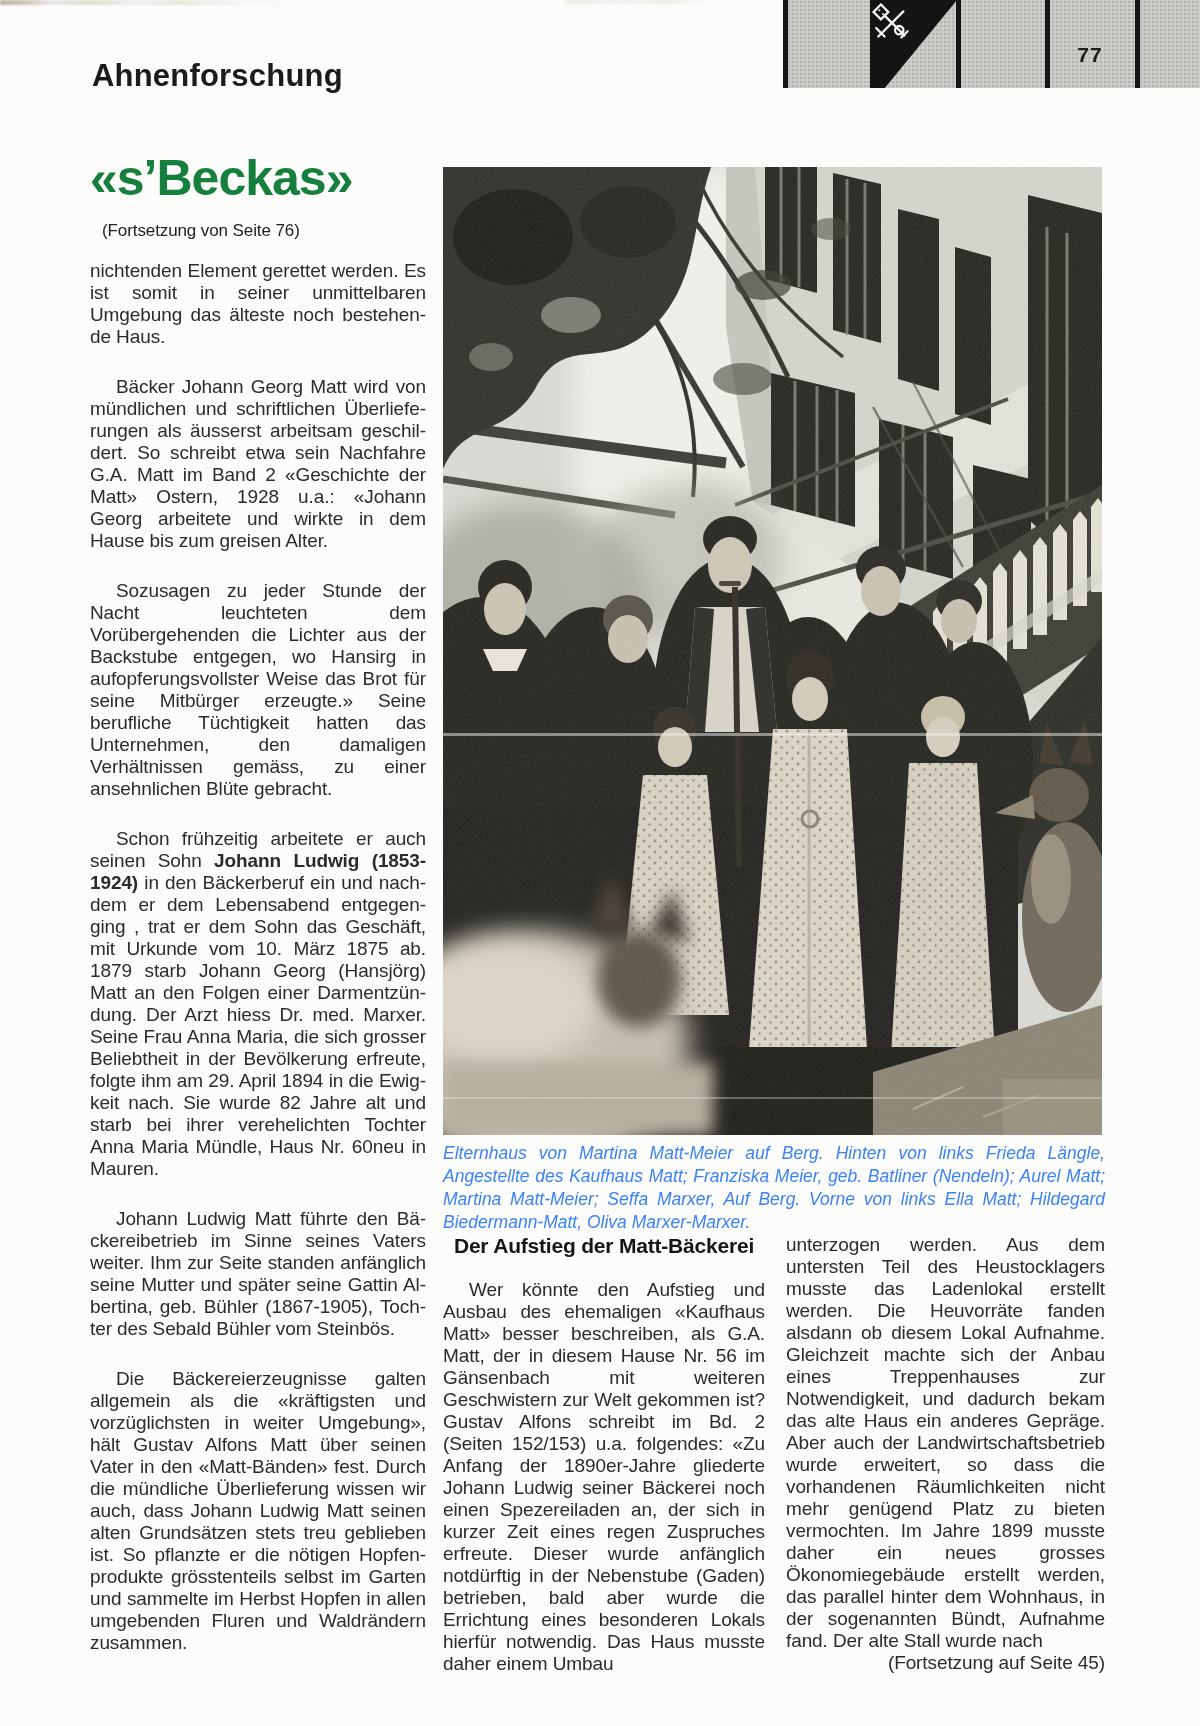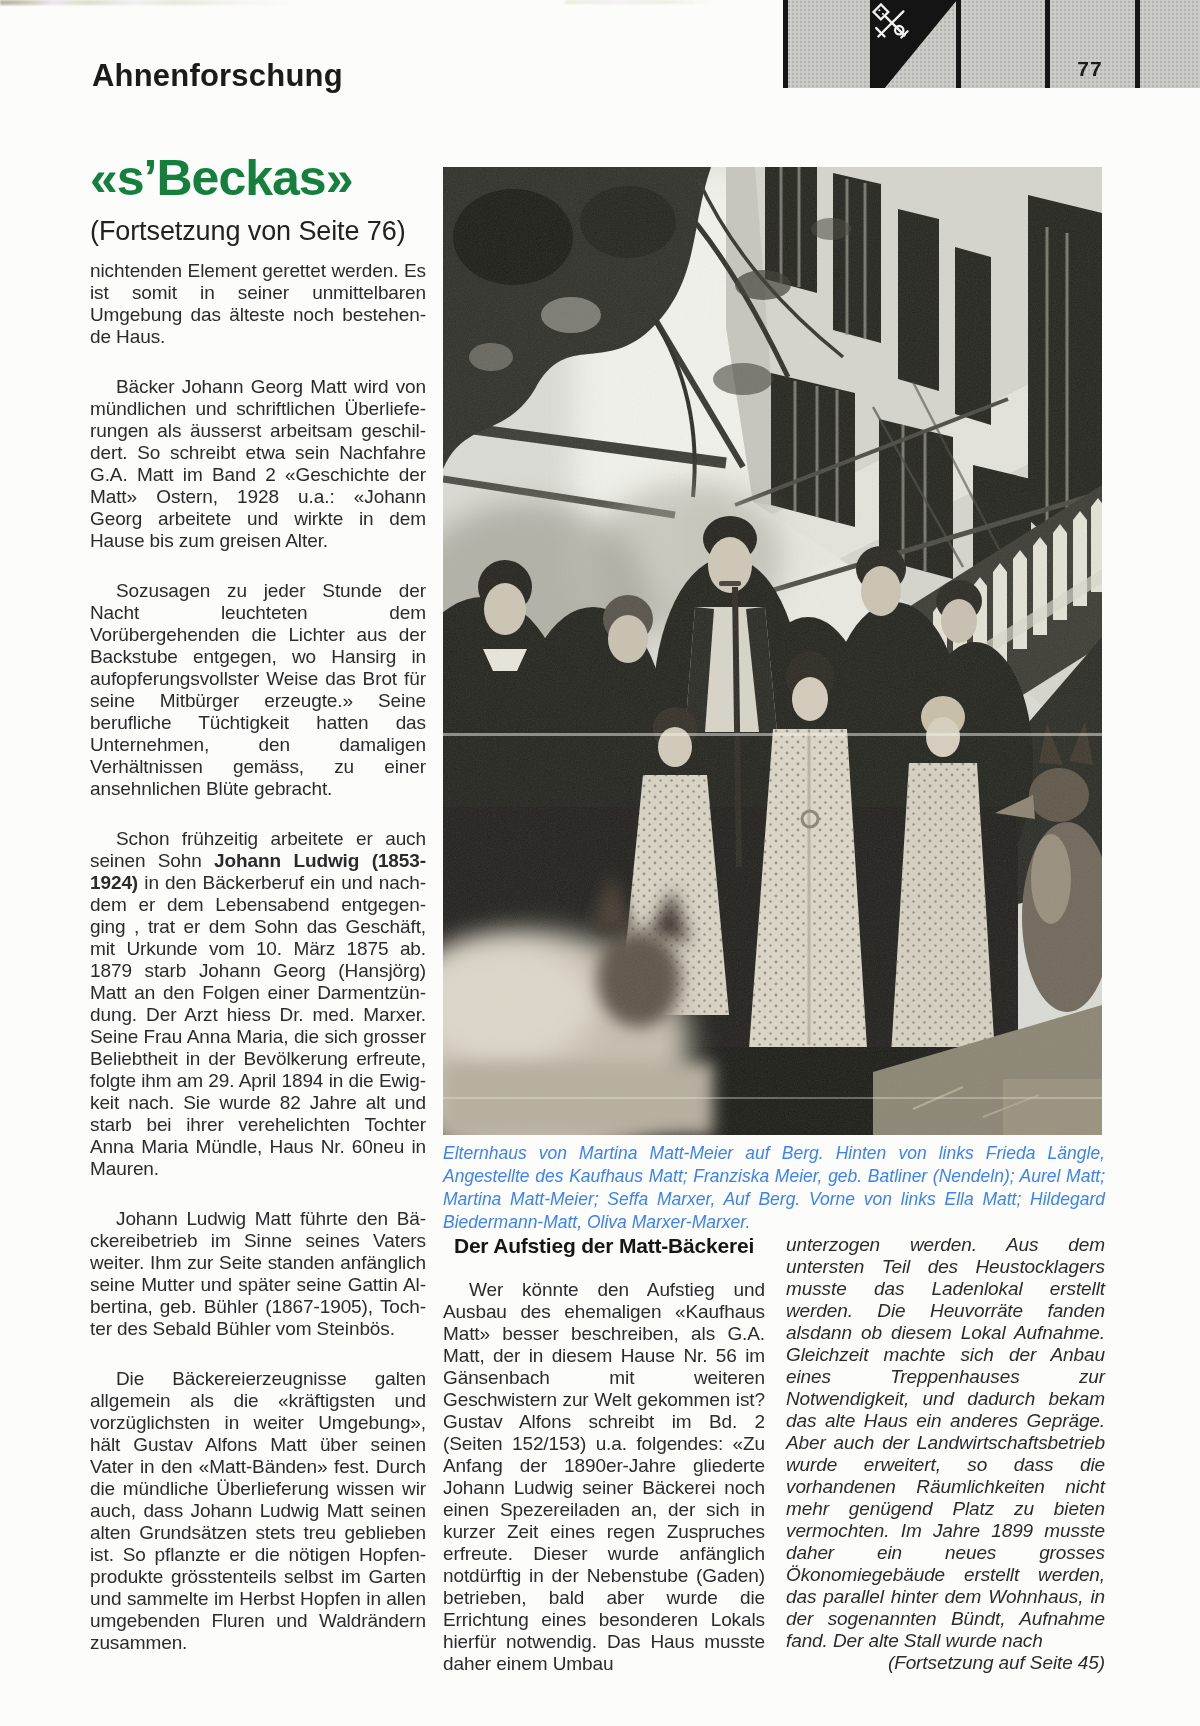--- a/index.html
+++ b/index.html
@@ -29,47 +29,47 @@
   .band .sep { position:absolute; top:0; width:5px; height:100%; background:#161616; }
   .sep1{left:0;} .sep2{left:173px;} .sep3{left:262px;} .sep4{left:352px;}
   .band .tri {
     position:absolute; left:87px; top:0; width:87px; height:88px; background:#141414;
     clip-path:polygon(0 0, 100% 0, 17% 100%, 0 100%);
   }
   .band .tri svg { position:absolute; left:1px; top:3px; }
   .band .pagenum {
     position:absolute; left:262px; top:0; width:90px; height:100%;
     display:flex; align-items:flex-end; justify-content:center;
-    padding-bottom:7px; box-sizing:border-box;
+    padding-bottom:21px; box-sizing:border-box;
     font-weight:bold; font-size:21px; color:#1c1c1c; letter-spacing:1px;
   }
   .section-label {
     position:absolute; left:92px; top:58px;
     font-size:31px; font-weight:bold; color:#1b1b1b; letter-spacing:.2px;
   }
   
   .col { position:absolute; text-align:justify; font-size:19px; line-height:22px; letter-spacing:-0.1px; }
   .col p { margin:0 0 28px; }
   .col p.ind { text-indent:26px; }
   .col1 { left:90px; top:152px; width:336px; }
   .title {
     font-size:50px; line-height:52px; font-weight:bold; color:#15803d;
     margin:0 0 14px; letter-spacing:-1px; text-align:left;
   }
-  .subtitle { font-size:27px; line-height:26px; margin:0 0 16px; text-align:left; color:#222; }
+  .subtitle { font-size:17px; line-height:26px; margin:0 12px 16px; text-align:left; color:#222; }
   .photo-frame {
     position:absolute; left:443px; top:167px; width:659px; height:968px; background:#23231f;
   }
   .photo-frame svg { display:block; }
   .caption {
     position:absolute; left:443px; top:1142px; width:662px;
     font-style:italic; font-size:17.5px; line-height:23px; text-align:justify; color:#3b82f6;
   }
   .col2 { left:443px; top:1234px; width:322px; }
-  .col3 { left:786px; top:1234px; width:319px;font-style:italic; }
+  .col3 { left:786px; top:1234px; width:319px; }
   .h2 {
     font-size:21px; line-height:24px; font-weight:bold; text-align:center;
     margin:0 0 21px; color:#161616; letter-spacing:-0.2px;
   }
   .col3 p.lastp { margin-bottom:0; }
   .continuation { text-align:right; line-height:22px; }
 </style>
 </head>
 <body>
 

